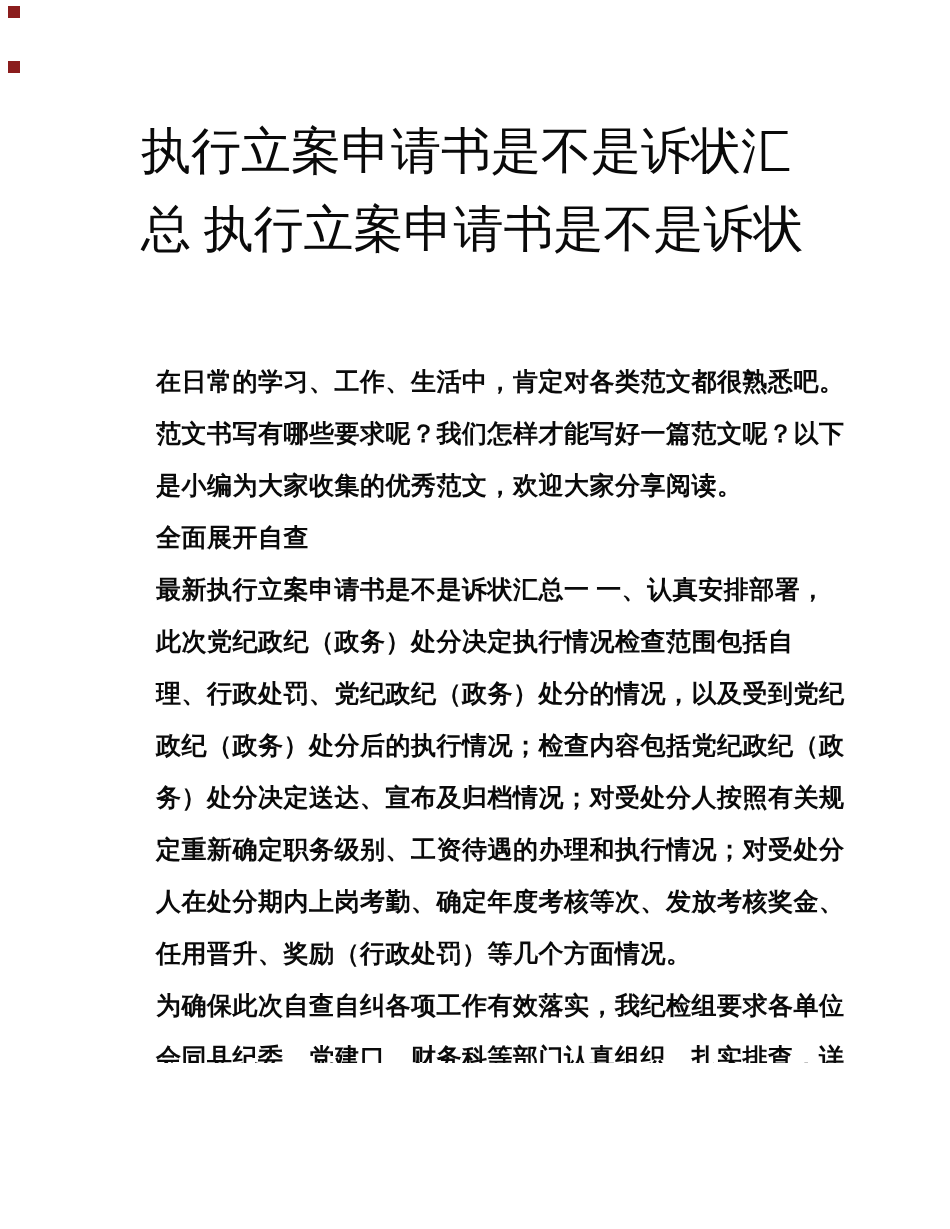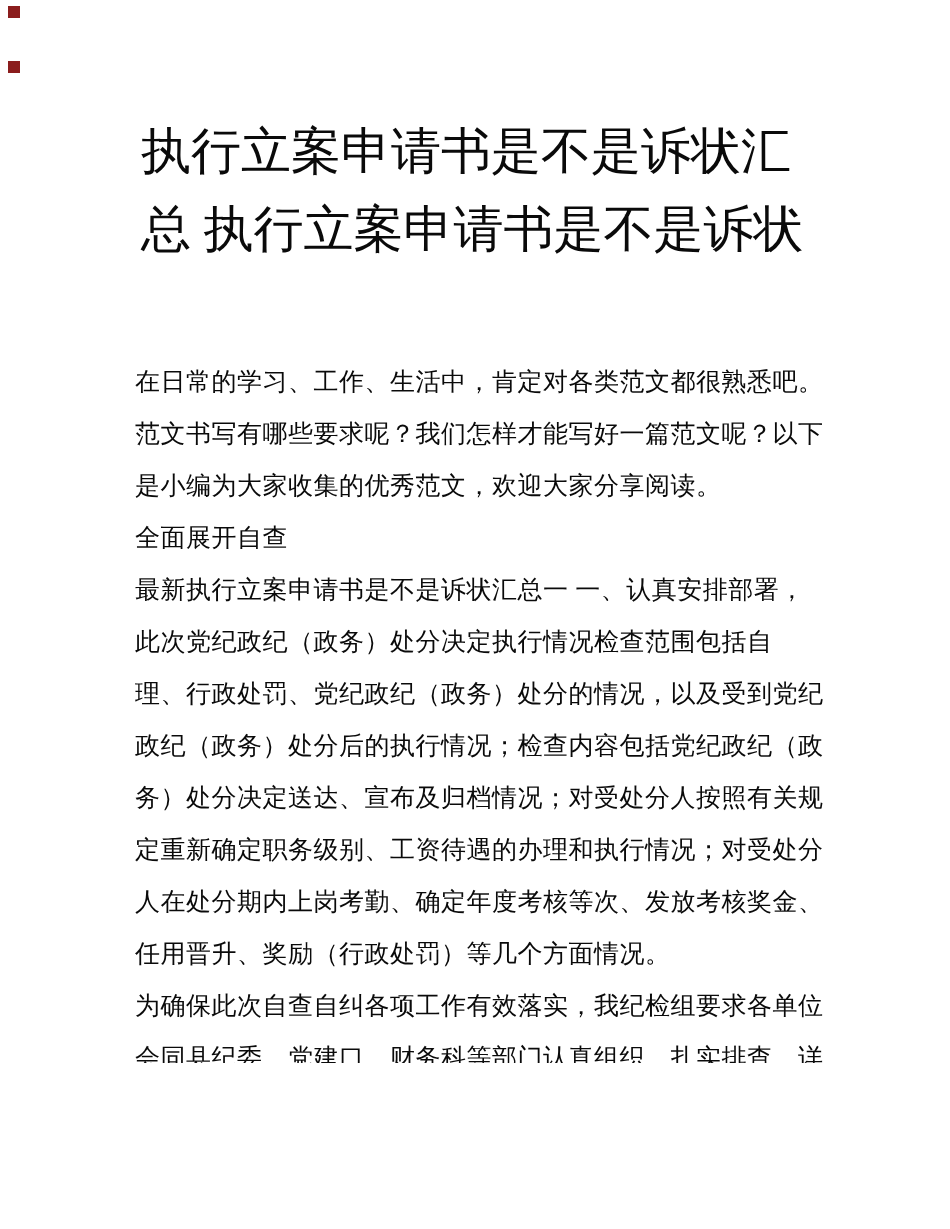--- a/index.html
+++ b/index.html
@@ -33,23 +33,24 @@
   }
   .doc-title .t-line {
     font-size: 50px;
     line-height: 78px;
     white-space: nowrap;
     letter-spacing: 0px;
     font-weight: normal;
   }
   .doc-body {
     position: absolute;
-    left: 135px;
+    left: 156px;
     top: 356px;
     width: 760px;
+    font-weight: bold;
   }
   .doc-body .b-line {
     font-size: 25px;
     line-height: 52px;
     white-space: nowrap;
     letter-spacing: 0.5px;
   }
 </style>
 </head>
 <body>

